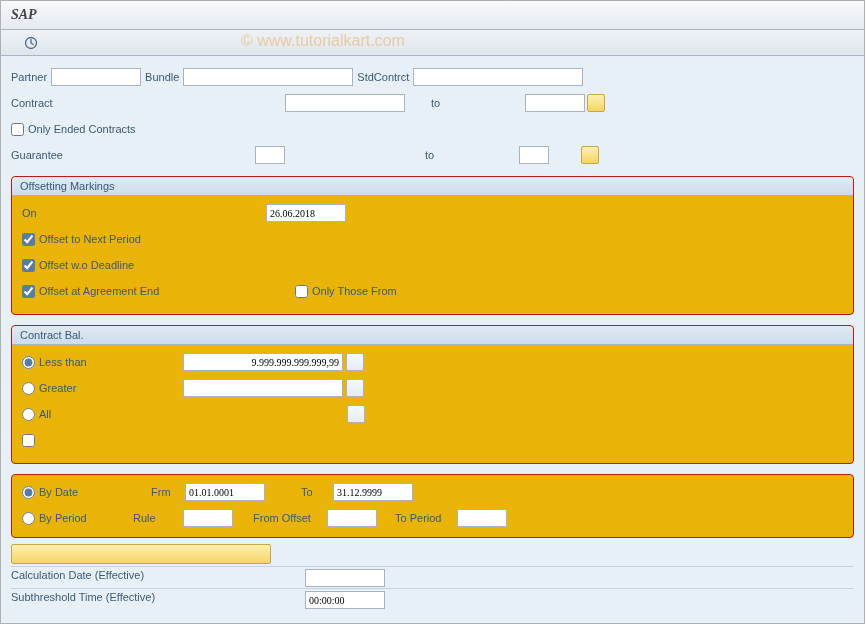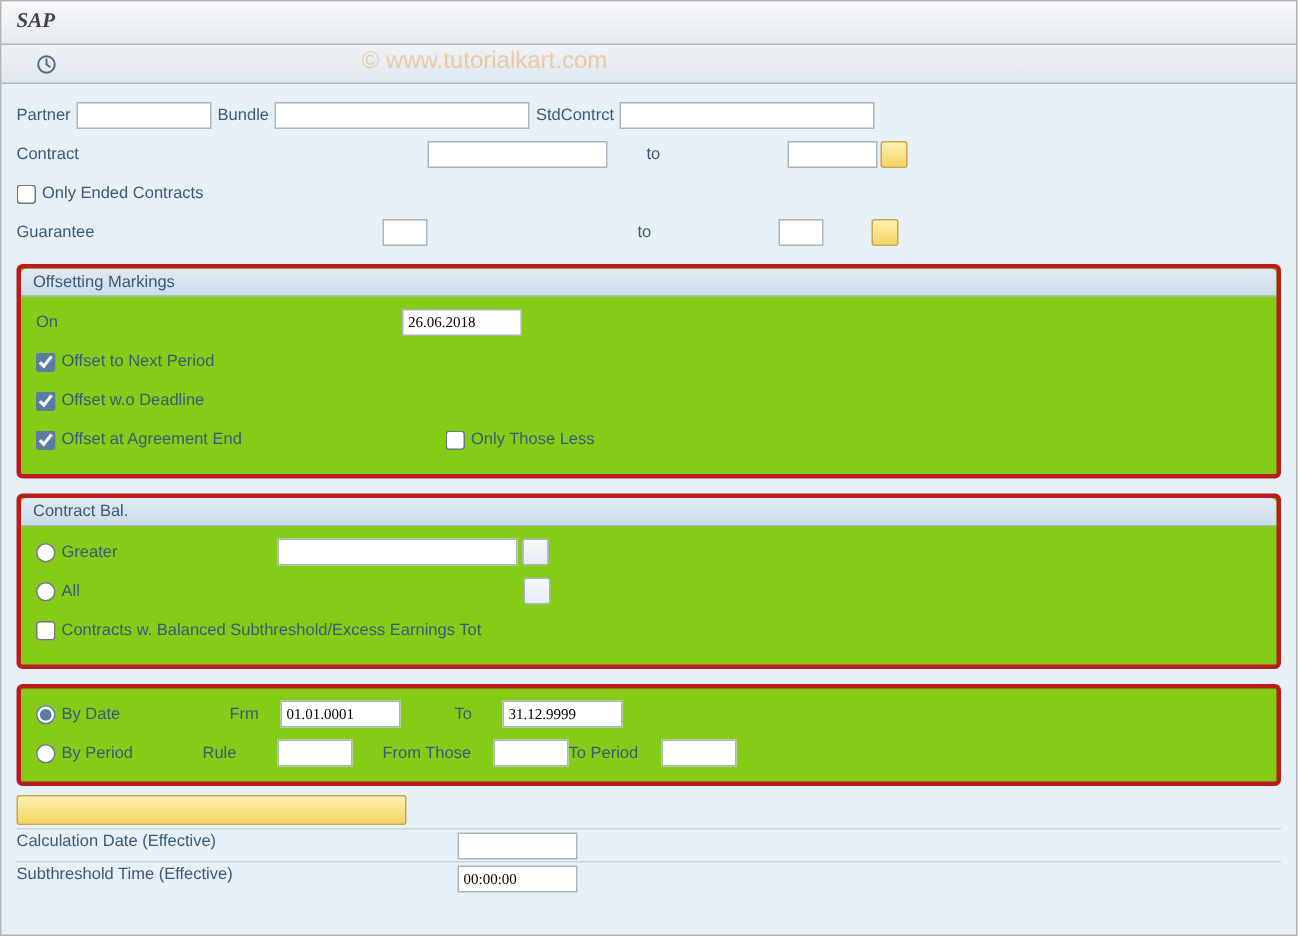--- a/index.html
+++ b/index.html
@@ -81,24 +81,24 @@
     .gold-btn {
       width: 18px;
       height: 18px;
       background: linear-gradient(#fef0b0, #f5d466);
       border: 1px solid #c9a840;
       border-radius: 2px;
       cursor: pointer;
     }
     .cb { width: 13px; height: 13px; margin-right: 4px; accent-color: #5a7ca0; cursor: pointer; }
     .fieldset {
-      border: 3px solid #b91c1c;
+      border: 1px solid #b91c1c;
       border-radius: 4px;
       margin-bottom: 10px;
-      background: #84cc16;
+      background: #eab308;
     }
     .fieldset-title {
       background: linear-gradient(#e0eaf3, #cddceb);
       border-bottom: 1px solid #a8b4c0;
       border-radius: 4px 4px 0 0;
       padding: 3px 8px;
       color: #3b5a77;
       font-size: 11px;
     }
     .fieldset-body {
@@ -191,64 +191,69 @@
         <span class="lbl">Offset to Next Period</span>
       </div>
       <div class="row">
         <input type="checkbox" class="cb" checked="" style="">
         <span class="lbl">Offset w.o Deadline</span>
       </div>
       <div class="row">
         <input type="checkbox" class="cb" checked="" style="">
         <span class="lbl" style="width:252px">Offset at Agreement End</span>
         <input type="checkbox" class="cb" style="">
-        <span class="lbl">Only Those Less</span>
+        <span class="lbl">Only Those From</span>
       </div>
     </div>
   </div>
 
   <div class="fieldset">
     <div class="fieldset-title">Contract Bal.</div>
     <div class="fieldset-body">
+      <div class="row">
+        <input type="radio" name="cb" class="radio" checked="" style="">
+        <span class="lbl" style="width:140px">Less than</span>
+        <input type="text" style="width: 160px; text-align: right;" value="9.999.999.999.999,99">
+        <div class="box-btn"></div>
+      </div>
       <div class="row">
         <input type="radio" name="cb" class="radio" style="">
         <span class="lbl" style="width:140px">Greater</span>
         <input type="text" style="width: 160px;" value="">
         <div class="box-btn"></div>
       </div>
       <div class="row">
         <input type="radio" name="cb" class="radio" style="">
         <span class="lbl" style="width:304px">All</span>
         <div class="box-btn" style="margin-left:0"></div>
       </div>
       <div class="row">
         <input type="checkbox" class="cb" style="">
-        <span class="lbl">Contracts w. Balanced Subthreshold/Excess Earnings Tot</span>
       </div>
     </div>
   </div>
 
   <div class="fieldset" style="margin-bottom:0">
     <div class="fieldset-body" style="padding-bottom:4px">
       <div class="row">
         <input type="radio" name="tl" class="radio" checked="" style="">
         <span class="lbl" style="width:108px">By Date</span>
         <span class="lbl" style="width:30px">Frm</span>
         <input type="text" style="width: 80px;" value="01.01.0001">
         <span class="lbl" style="margin-left:36px;width:28px">To</span>
         <input type="text" style="width: 80px;" value="31.12.9999">
       </div>
       <div class="row">
         <input type="radio" name="tl" class="radio" style="">
         <span class="lbl" style="width:90px">By Period</span>
         <span class="lbl" style="width:46px">Rule</span>
         <input type="text" style="width: 50px;" value="">
-        <span class="lbl" style="margin-left:20px;width:70px">From Those</span>
+        <span class="lbl" style="margin-left:20px;width:70px">From Offset</span>
         <input type="text" style="width: 50px;" value="">
-        <span class="lbl" style="width:58px">To Period</span>
+        <span class="lbl" style="margin-left:18px;width:58px">To Period</span>
         <input type="text" style="width: 50px;" value="">
       </div>
     </div>
   </div>
 
   <div class="gold-strip"></div>
 
   <div class="calc-row">
     <span class="lbl">Calculation Date (Effective)</span>
     <input type="text" style="width: 80px;" value="">

